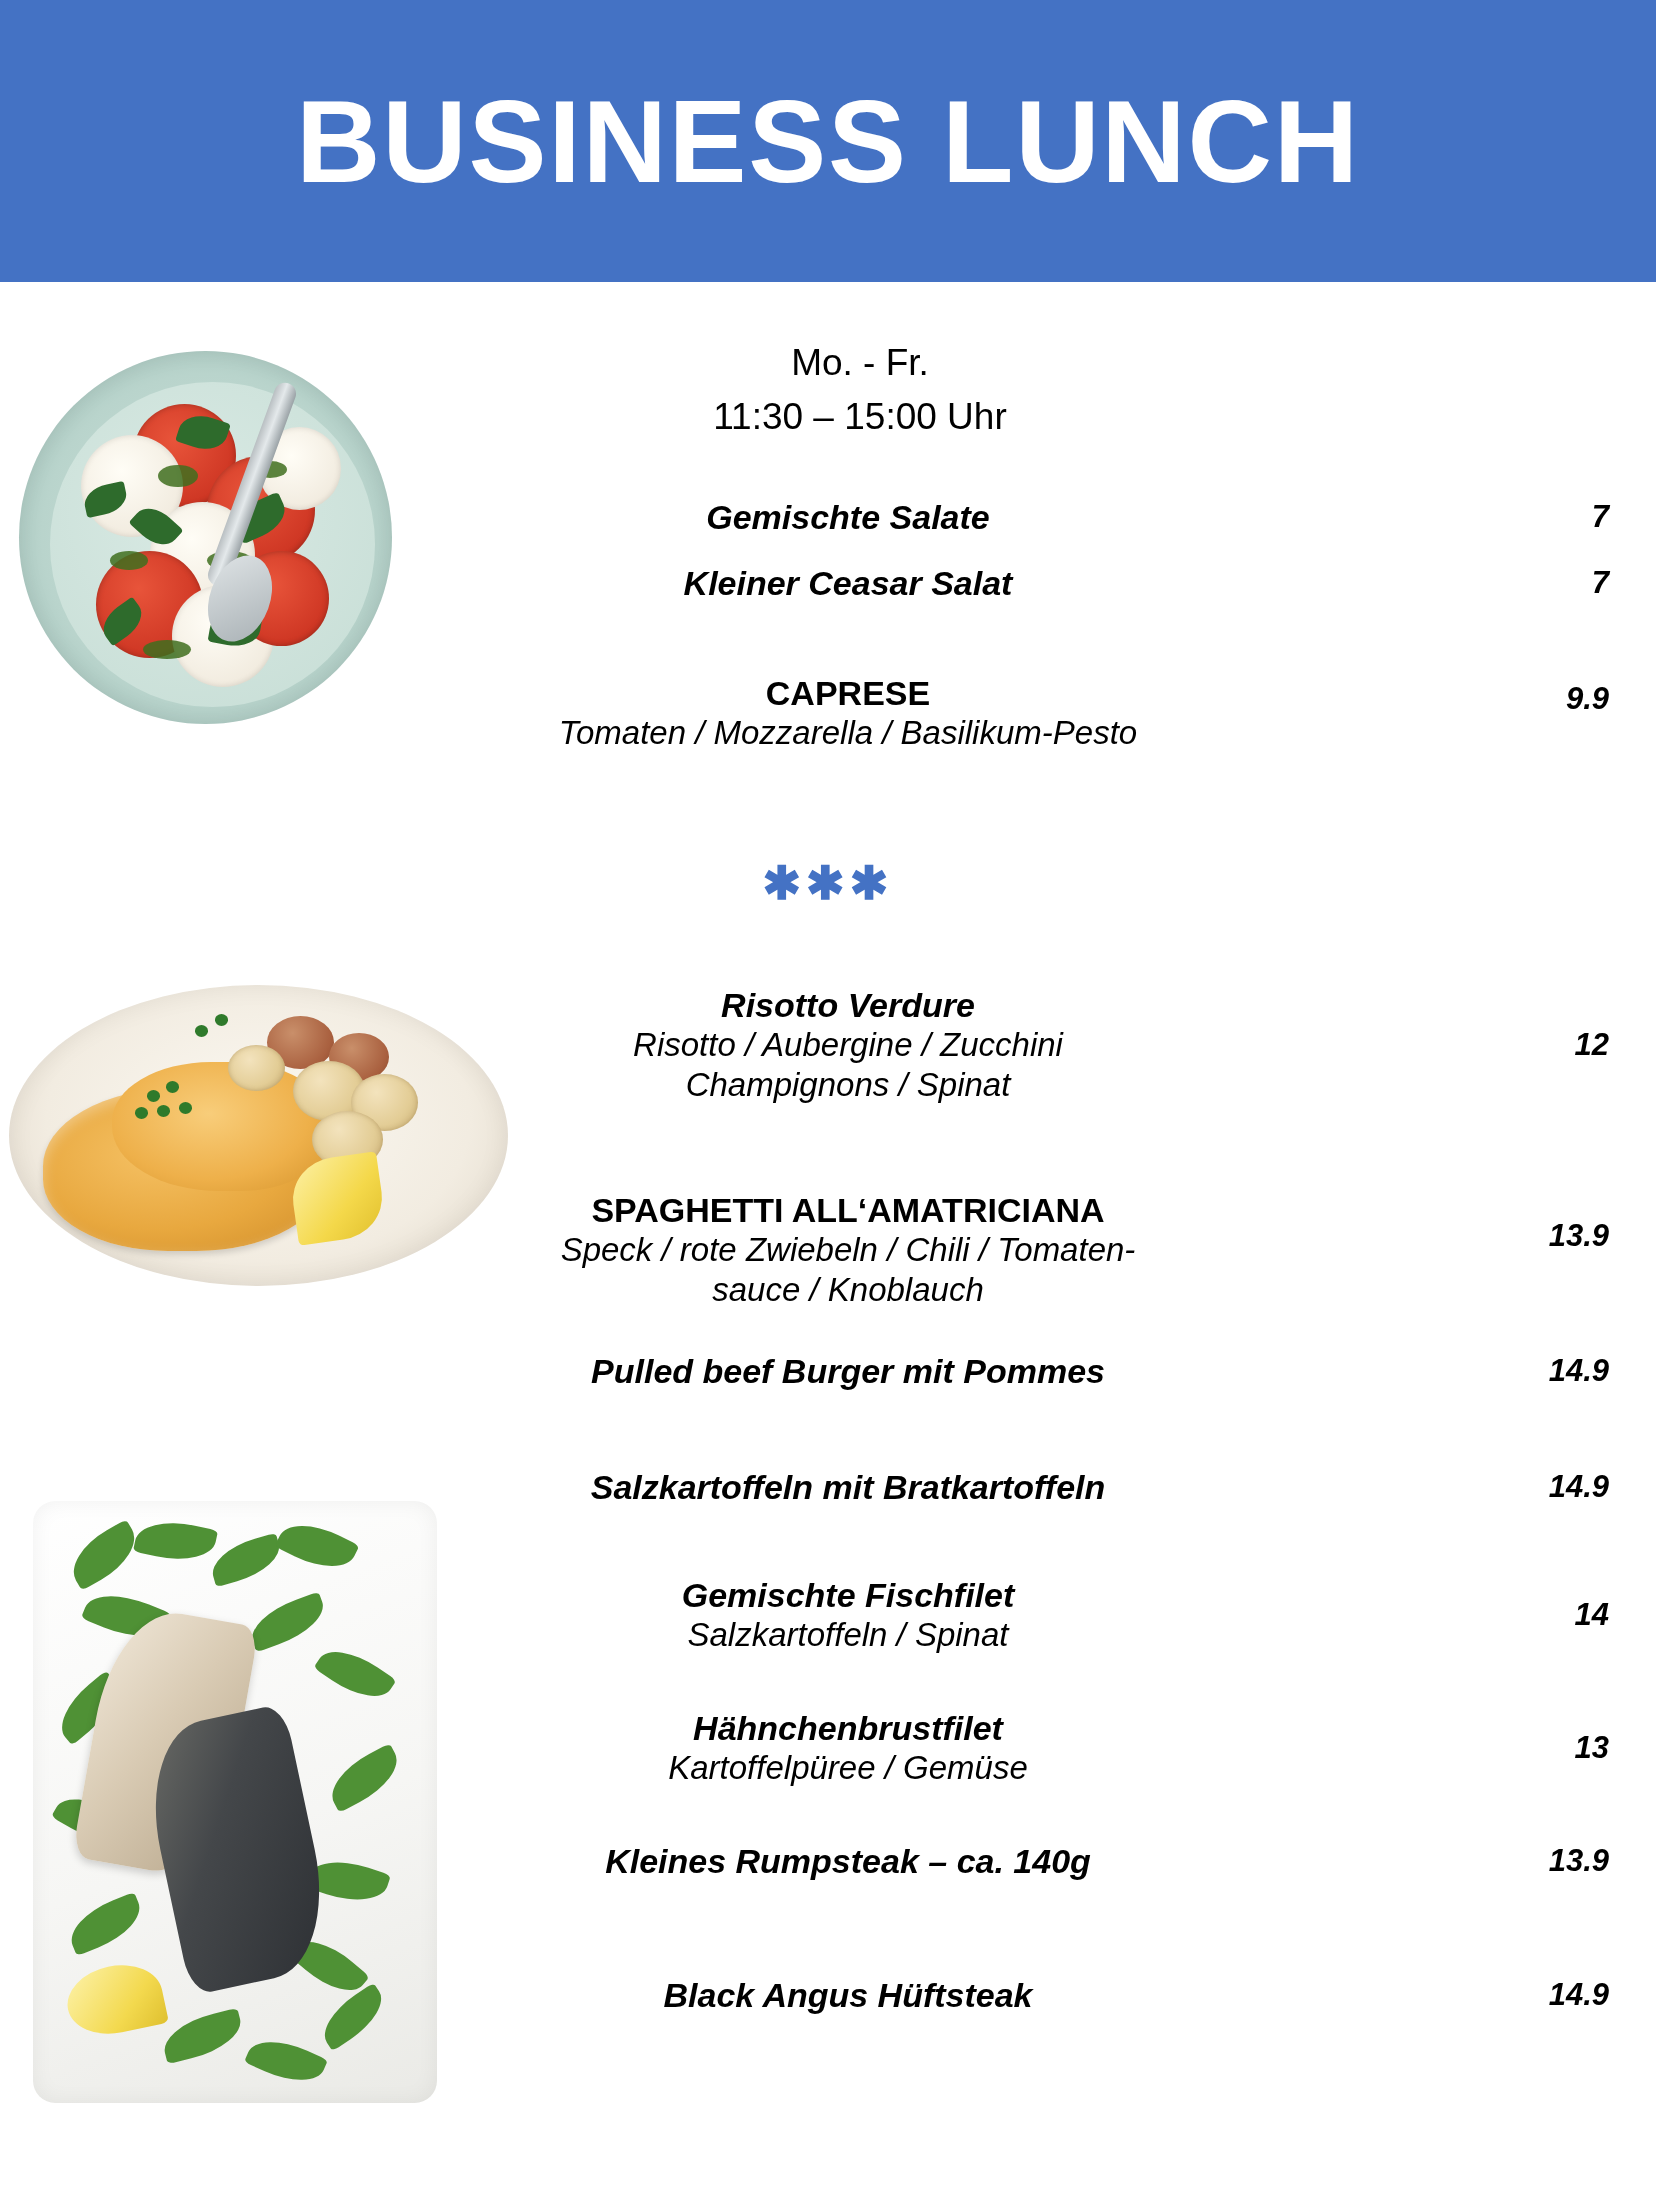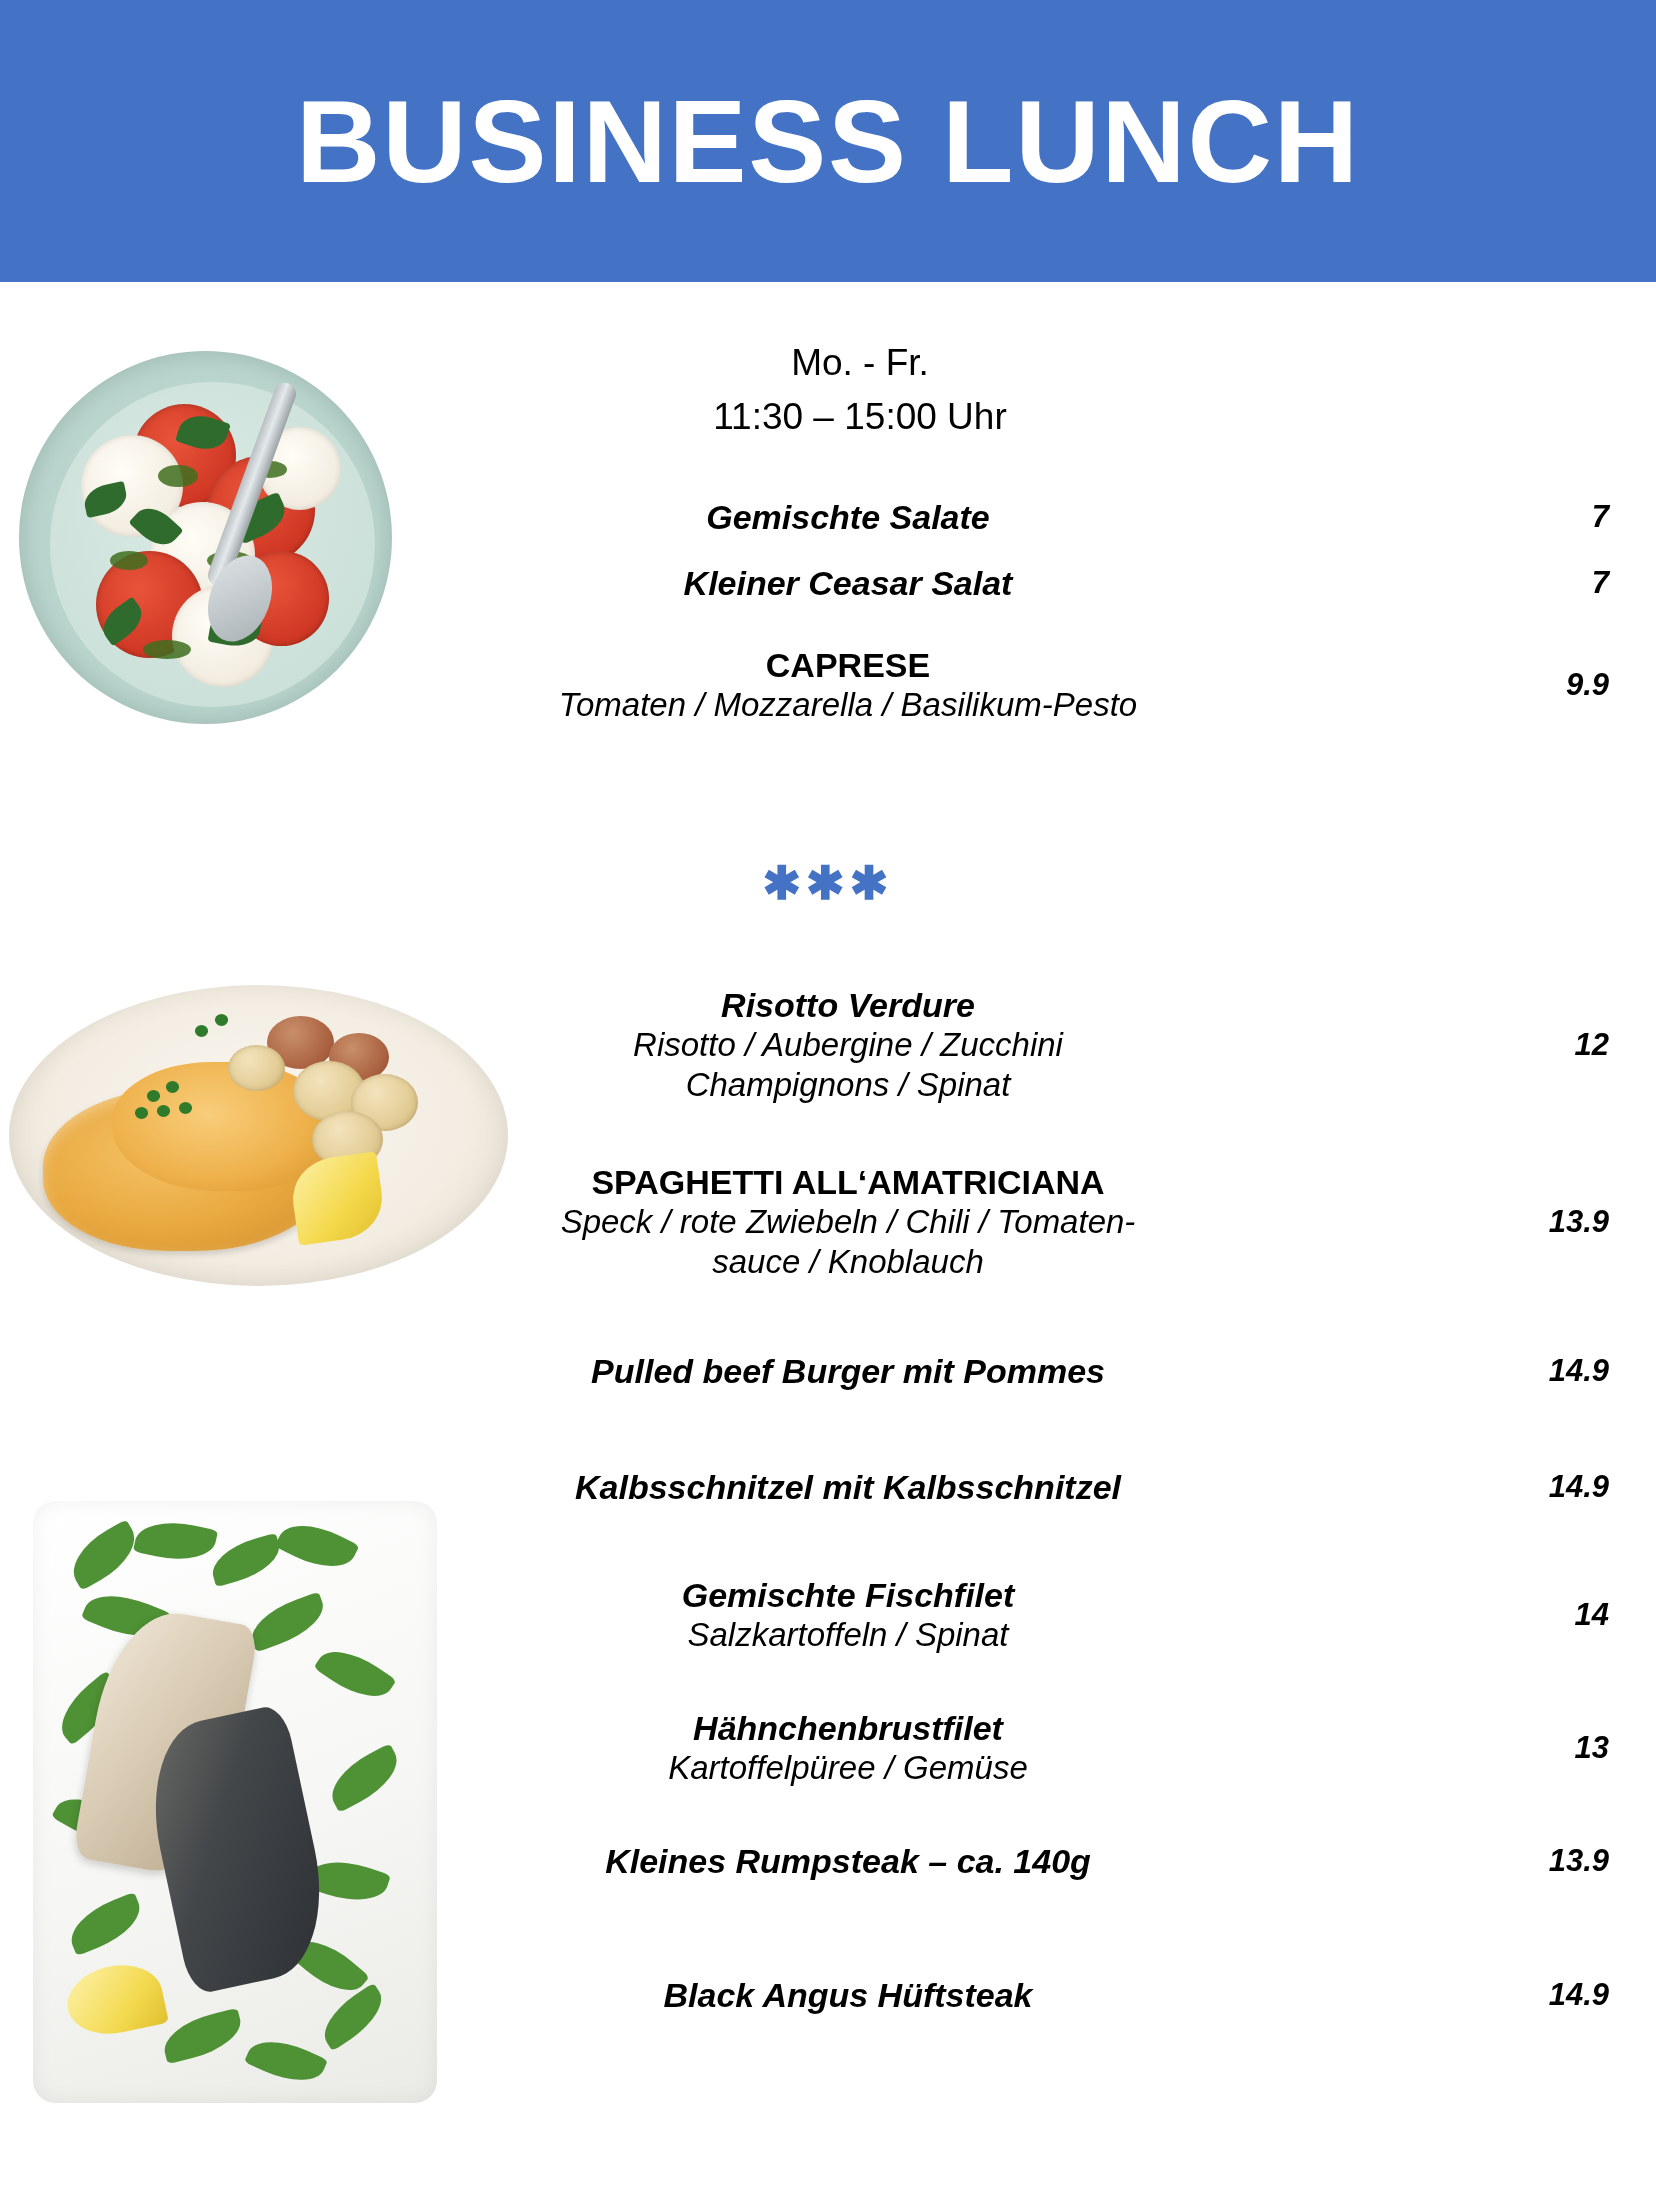--- a/index.html
+++ b/index.html
@@ -71,20 +71,21 @@
   .dish-name {
     font-size: 34px;
     font-weight: bold;
     font-style: italic;
     line-height: 1.18;
     white-space: pre-line;
   }
   .dish-name.upper {
     font-style: normal;
     font-weight: bold;
+    margin-top: 28px;
   }
   .dish-desc {
     font-size: 33px;
     font-style: italic;
     line-height: 1.2;
     white-space: pre-line;
   }
   .price {
     flex: 0 0 206px;
     width: 206px;
@@ -356,21 +357,21 @@
 
   <div class="menu-row" style="left:293px; top:1351px; width:1351px;">
     <div class="row-text">
       <div class="dish-name">Pulled beef Burger mit Pommes</div>
     </div>
     <div class="price">14.9</div>
   </div>
 
   <div class="menu-row" style="left:293px; top:1467px; width:1351px;">
     <div class="row-text">
-      <div class="dish-name">Kalbsschnitzel mit Kalbsschnitzel</div>
+      <div class="dish-name">Salzkartoffeln mit Bratkartoffeln</div>
     </div>
     <div class="price">14.9</div>
   </div>
 
   <div class="menu-row" style="left:293px; top:1575px; width:1351px;">
     <div class="row-text">
       <div class="dish-name">Gemischte Fischfilet</div>
       <div class="dish-desc">Salzkartoffeln / Spinat</div>
     </div>
     <div class="price">14</div>

